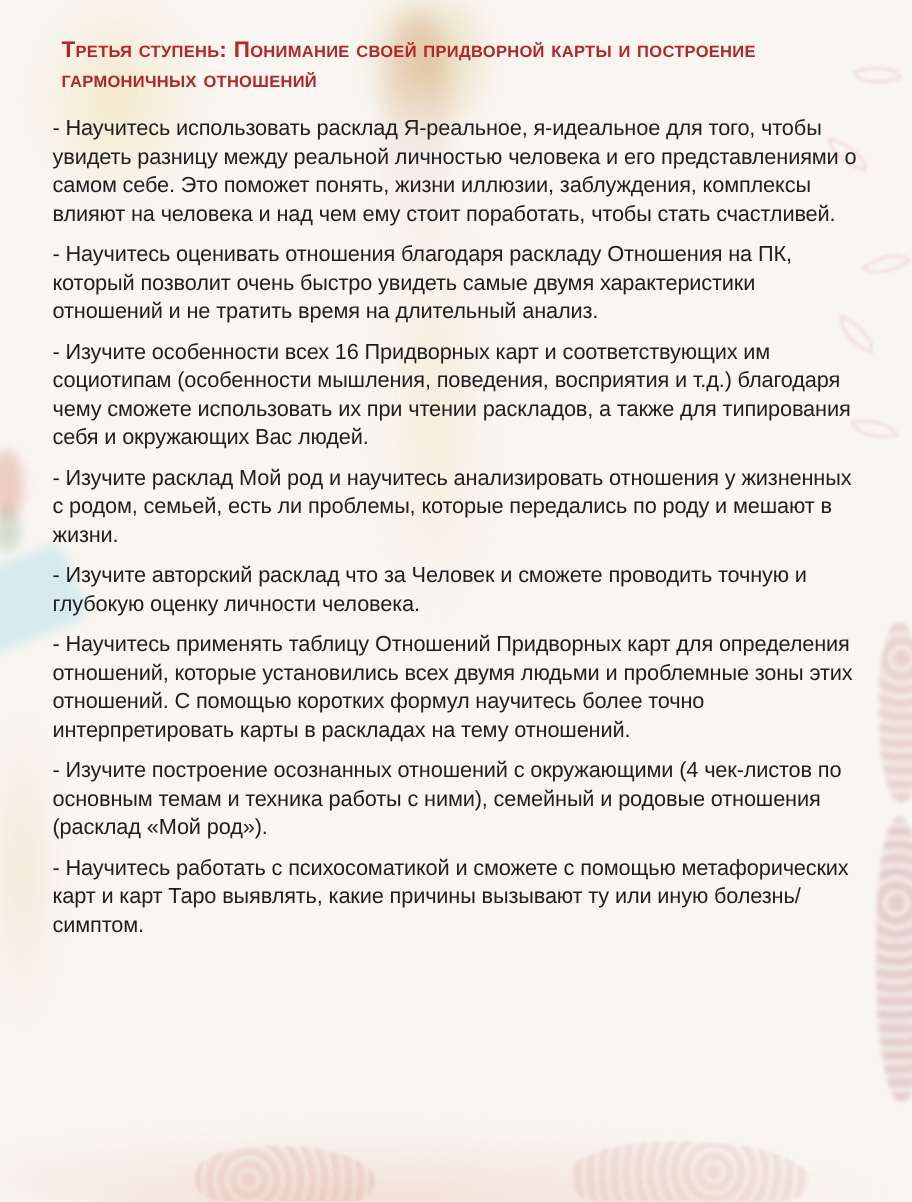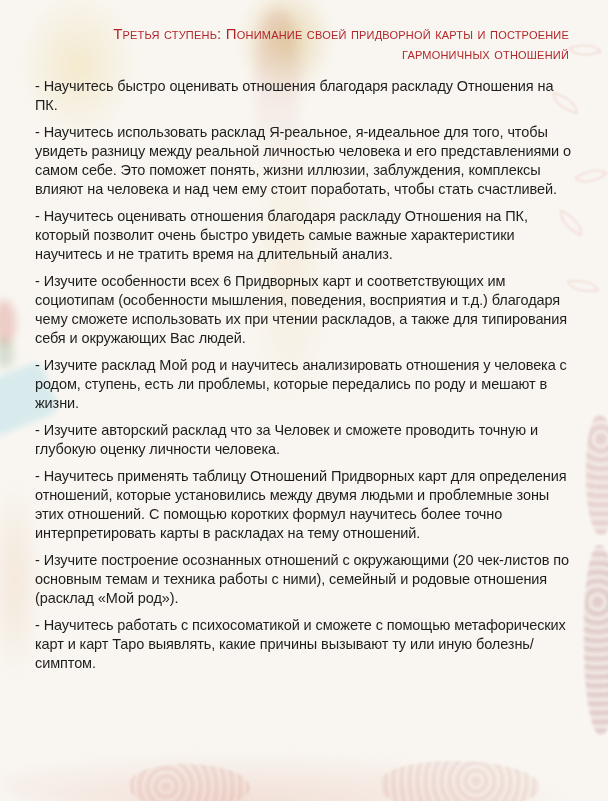--- a/index.html
+++ b/index.html
@@ -37,23 +37,23 @@
   .b-bottomart2 { left: 380px; bottom: -10px; width: 160px; height: 50px; background: repeating-radial-gradient(circle at 60% 40%, #b8574e 0 3px, rgba(184,87,78,0) 8px); opacity: .13; filter: blur(1px); }
 
   
   .content {
     position: relative;
     padding: 24px 33px 0 35px;
   }
   h1.page-title {
     color: #b2262a;
     font-size: 15px;
-    font-weight: normal;
+    font-weight: bold;
     font-variant: small-caps;
-    text-align: right;
+    text-align: left;
     line-height: 20px;
     letter-spacing: .2px;
     margin: 0 6px 13px 6px;
   }
   .paragraphs p {
     color: #1e1e1e;
     font-size: 14.5px;
     line-height: 19px;
     letter-spacing: -0.1px;
     margin: 0 0 8px 0;
@@ -80,24 +80,23 @@
   <div class="blob b-rightmaroon1"></div>
   <div class="blob b-rightmaroon2"></div>
   <div class="blob b-bottomwash"></div>
   <div class="blob b-bottomart1"></div>
   <div class="blob b-bottomart2"></div>
 </div>
 
 <div class="content">
   <h1 class="page-title">Третья ступень: Понимание своей придворной карты и построение гармоничных отношений</h1>
   <div class="paragraphs">
-    <p>- Научитесь быстро оценивать отношения благодаря раскладу Отношения на ПК.</p>
     <p>- Научитесь использовать расклад Я-реальное, я-идеальное для того, чтобы увидеть разницу между реальной личностью человека и его представлениями о самом себе. Это поможет понять, жизни иллюзии, заблуждения, комплексы влияют на человека и над чем ему стоит поработать, чтобы стать счастливей.</p>
-    <p>- Научитесь оценивать отношения благодаря раскладу Отношения на ПК, который позволит очень быстро увидеть самые важные характеристики научитесь и не тратить время на длительный анализ.</p>
-    <p>- Изучите особенности всех 6 Придворных карт и соответствующих им социотипам (особенности мышления, поведения, восприятия и т.д.) благодаря чему сможете использовать их при чтении раскладов, а также для типирования себя и окружающих Вас людей.</p>
-    <p>- Изучите расклад Мой род и научитесь анализировать отношения у человека с родом, ступень, есть ли проблемы, которые передались по роду и мешают в жизни.</p>
+    <p>- Научитесь оценивать отношения благодаря раскладу Отношения на ПК, который позволит очень быстро увидеть самые двумя характеристики отношений и не тратить время на длительный анализ.</p>
+    <p>- Изучите особенности всех 16 Придворных карт и соответствующих им социотипам (особенности мышления, поведения, восприятия и т.д.) благодаря чему сможете использовать их при чтении раскладов, а также для типирования себя и окружающих Вас людей.</p>
+    <p>- Изучите расклад Мой род и научитесь анализировать отношения у жизненных с родом, семьей, есть ли проблемы, которые передались по роду и мешают в жизни.</p>
     <p>- Изучите авторский расклад что за Человек и сможете проводить точную и глубокую оценку личности человека.</p>
-    <p>- Научитесь применять таблицу Отношений Придворных карт для определения отношений, которые установились между двумя людьми и проблемные зоны этих отношений. С помощью коротких формул научитесь более точно интерпретировать карты в раскладах на тему отношений.</p>
-    <p>- Изучите построение осознанных отношений с окружающими (20 чек-листов по основным темам и техника работы с ними), семейный и родовые отношения (расклад «Мой род»).</p>
+    <p>- Научитесь применять таблицу Отношений Придворных карт для определения отношений, которые установились всех двумя людьми и проблемные зоны этих отношений. С помощью коротких формул научитесь более точно интерпретировать карты в раскладах на тему отношений.</p>
+    <p>- Изучите построение осознанных отношений с окружающими (4 чек-листов по основным темам и техника работы с ними), семейный и родовые отношения (расклад «Мой род»).</p>
     <p>- Научитесь работать с психосоматикой и сможете с помощью метафорических карт и карт Таро выявлять, какие причины вызывают ту или иную болезнь/симптом.</p>
 
   </div>
 </div>
 
 </body></html>

